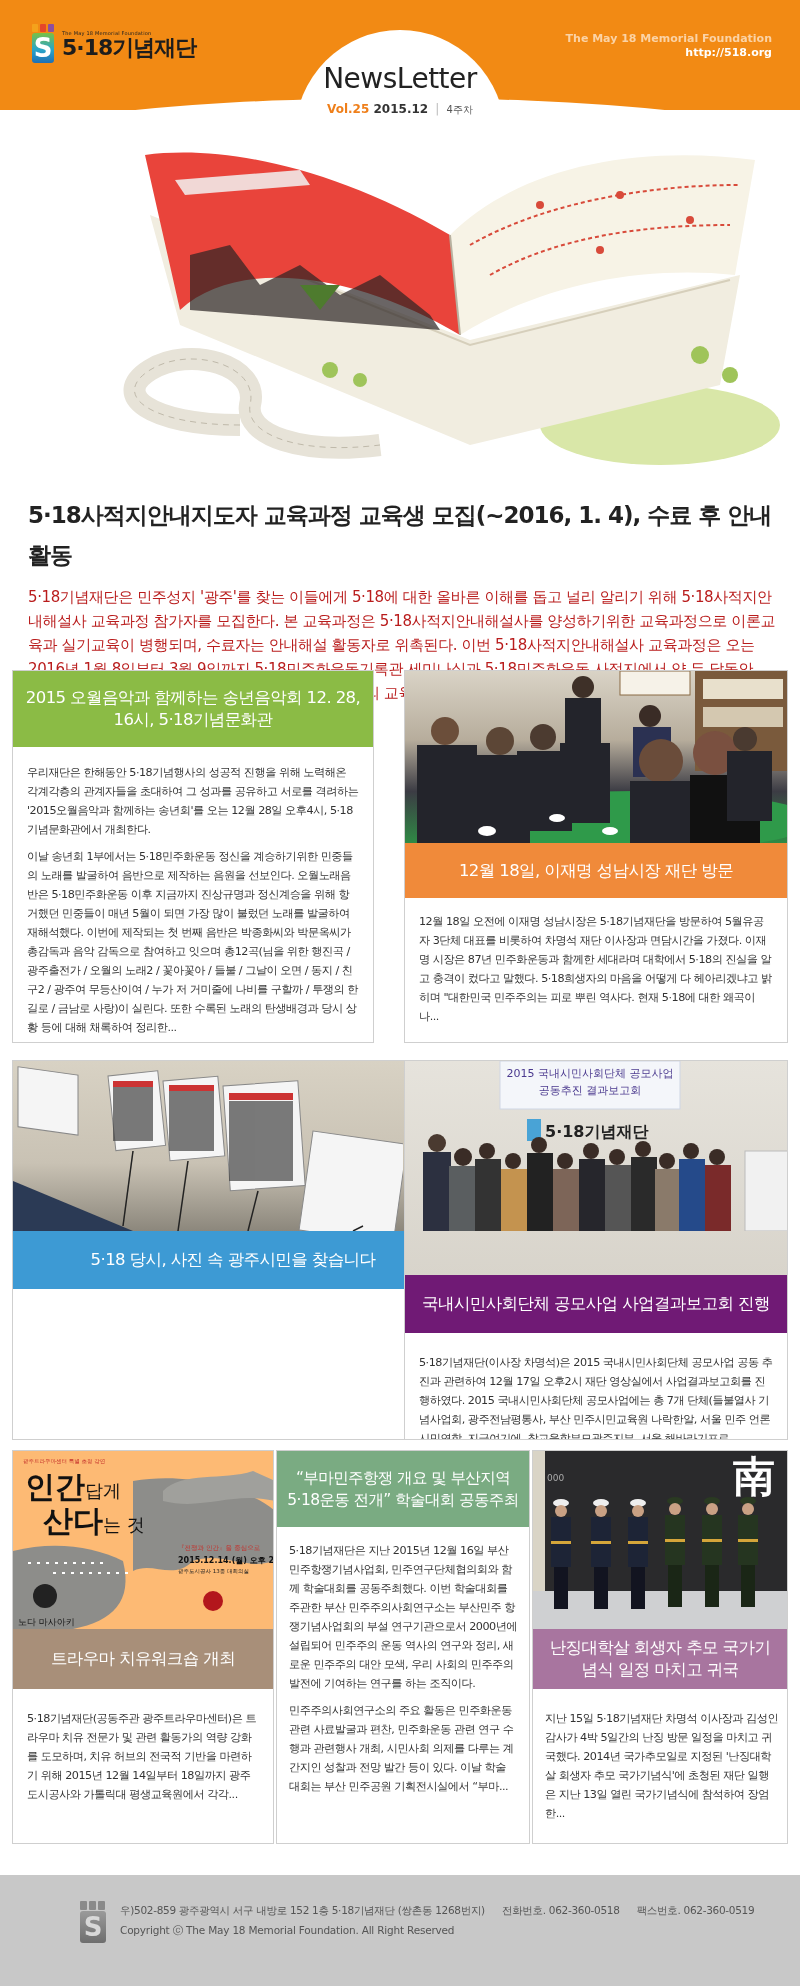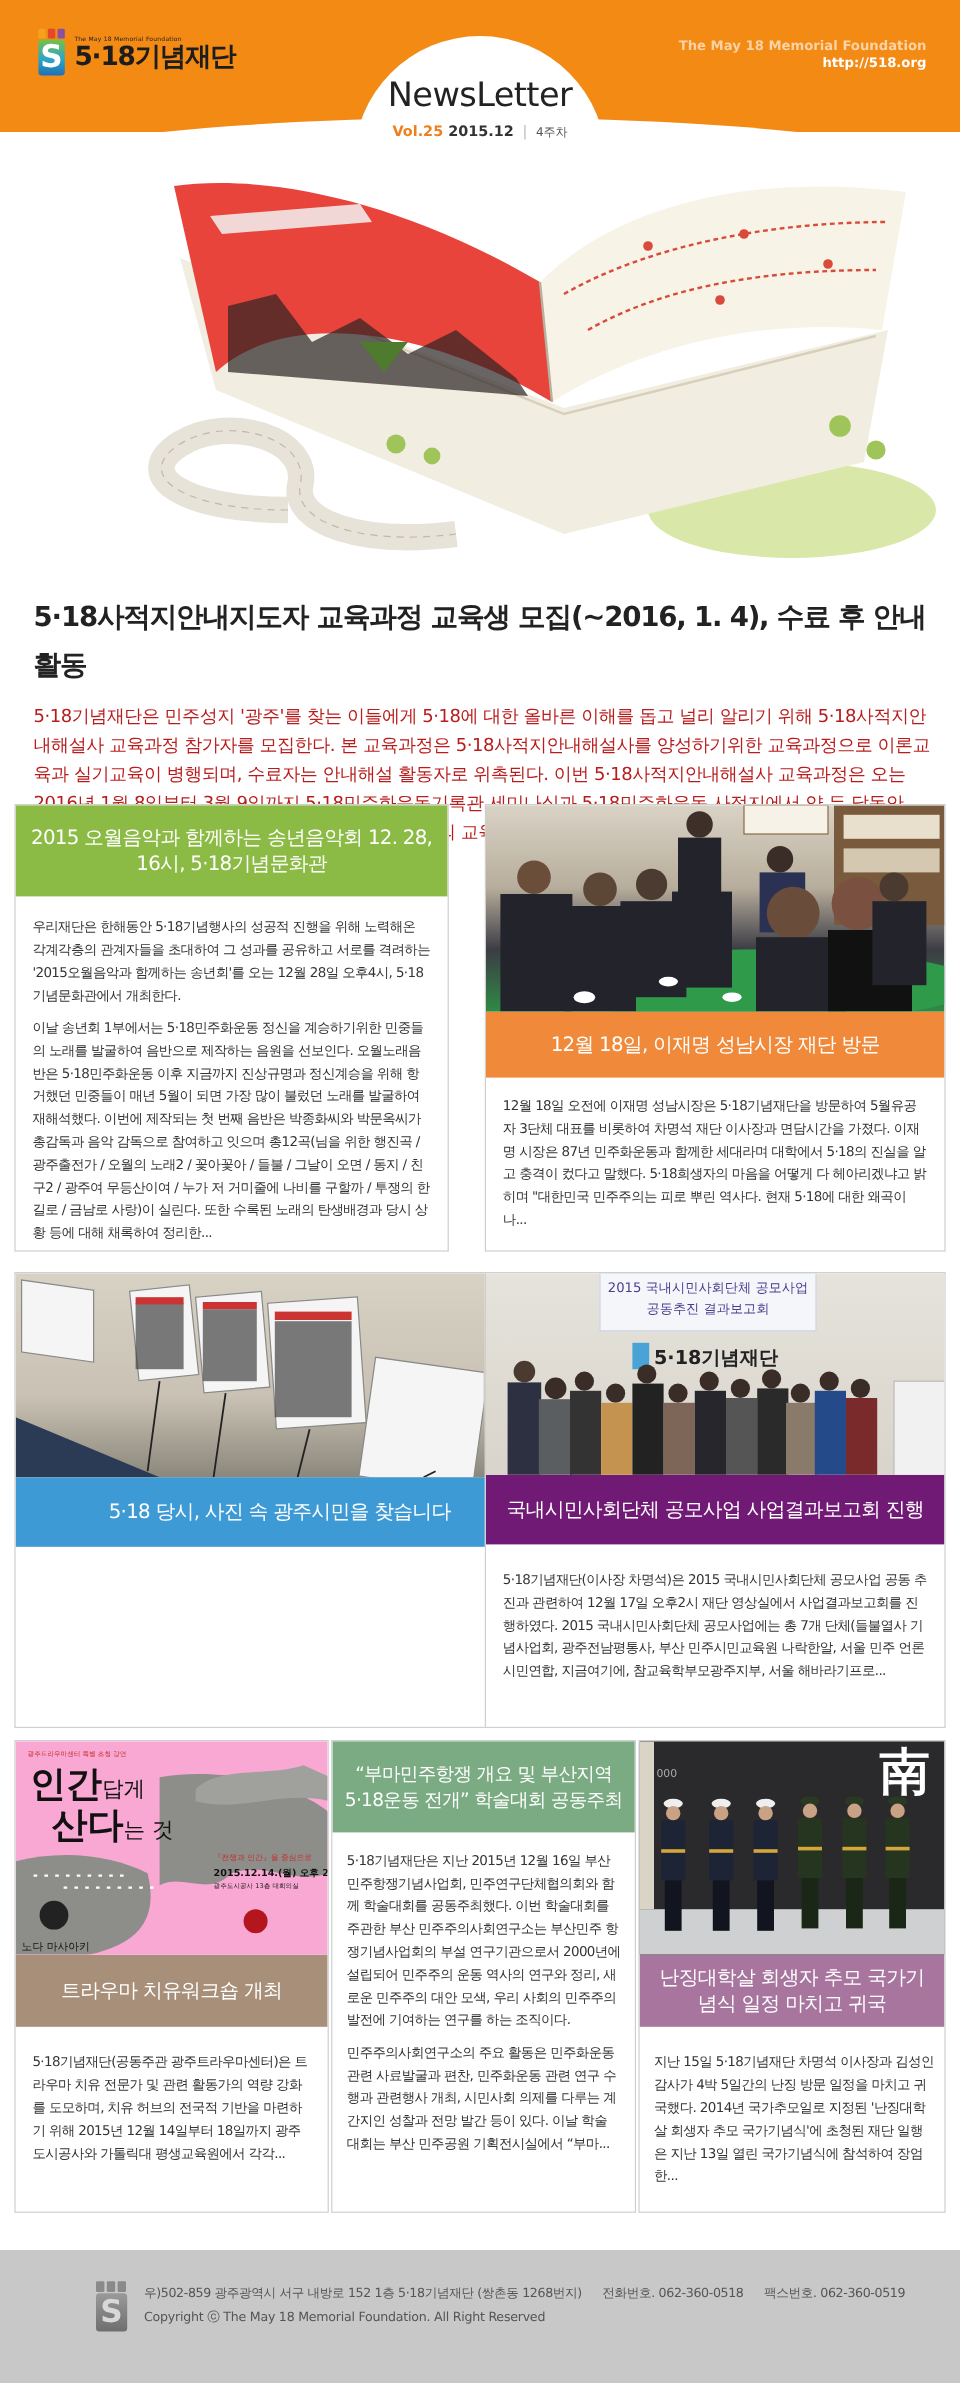--- a/index.html
+++ b/index.html
@@ -198,21 +198,21 @@
           <line x1="175" y1="100" x2="165" y2="170"></line>
           <line x1="245" y1="130" x2="235" y2="170"></line>
           <line x1="350" y1="165" x2="340" y2="170"></line>
         </g>
     </svg>
   </div>
   <div class="card-title" style="height:58px;background:#3d9ad4;">5·18 당시, 사진 속 광주시민을 찾습니다</div>
 </div>
 
 <div class="card" style="left:404px;top:1060px;width:384px;height:380px;">
-  <div class="photo" style="height:168px;background:linear-gradient(180deg,#e6e3dc 0%,#d8d4cb 100%);">
+  <div class="photo" style="height:214px;background:linear-gradient(180deg,#e6e3dc 0%,#d8d4cb 100%);">
     <svg width="384" height="170">
       <rect x="95" y="0" width="180" height="48" fill="#f4f6fa" stroke="#cfd6e4"></rect>
       <text x="185" y="16" font-size="11" text-anchor="middle" fill="#4b3a8f" font-family="DejaVu Sans, sans-serif">2015 국내시민사회단체 공모사업</text>
       <text x="185" y="33" font-size="11" text-anchor="middle" fill="#4b3a8f" font-family="DejaVu Sans, sans-serif">공동추진 결과보고회</text>
       <rect x="122" y="58" width="14" height="22" fill="#49a3d6"></rect>
       <text x="140" y="76" font-size="16" font-weight="bold" fill="#222" font-family="DejaVu Sans, sans-serif">5·18기념재단</text>
       <rect x="340" y="90" width="44" height="80" fill="#f1f1f1" stroke="#bbb"></rect>
       <g>
         <circle cx="32" cy="82" r="9" fill="#4a3a30"></circle>
           <rect x="18" y="91" width="28" height="79" fill="#2c3040"></rect>
@@ -241,21 +241,21 @@
       </g>
     </svg>
   </div>
   <div class="card-title" style="height:58px;background:#701a75;">국내시민사회단체 공모사업 사업결과보고회 진행</div>
   <div class="card-body" style="padding-top:20px;">
     <p>5·18기념재단(이사장 차명석)은 2015 국내시민사회단체 공모사업 공동 추진과 관련하여 12월 17일 오후2시 재단 영상실에서 사업결과보고회를 진행하였다. 2015 국내시민사회단체 공모사업에는 총 7개 단체(들불열사 기념사업회, 광주전남평통사, 부산 민주시민교육원 나락한알, 서울 민주 언론시민연합, 지금여기에, 참교육학부모광주지부, 서울 해바라기프로...</p>
   </div>
 </div>
 
 <div class="card" style="left:12px;top:1450px;width:262px;height:394px;">
-  <div class="photo" style="height:178px;background:#f9a8d4;">
+  <div class="photo" style="height:178px;background:#fdba74;">
     <svg width="262" height="178">
       <path d="M120 30 C 180 20, 240 40, 262 60 L 262 110 C 230 120, 210 100, 180 110 C 160 130, 140 110, 120 120 Z" fill="#8d8d8a"></path>
       <path d="M0 100 C 40 90, 80 95, 110 110 C 120 150, 100 170, 60 178 L 0 178 Z" fill="#8d8d8a"></path>
       <path d="M150 40 C 170 20, 210 30, 240 20 L 262 30 L 262 50 C 220 40, 190 60, 150 50 Z" fill="#a0a09c"></path>
       <circle cx="200" cy="150" r="10" fill="#b3161c"></circle>
       <g stroke="#fff" stroke-width="2" stroke-dasharray="3 6">
           <line x1="15" y1="112" x2="90" y2="112"></line>
           <line x1="40" y1="122" x2="120" y2="122"></line>
         </g>
       <text x="10" y="12" font-size="5.5" fill="#c4302b" font-family="DejaVu Sans, sans-serif">광주트라우마센터 특별 초청 강연</text>

